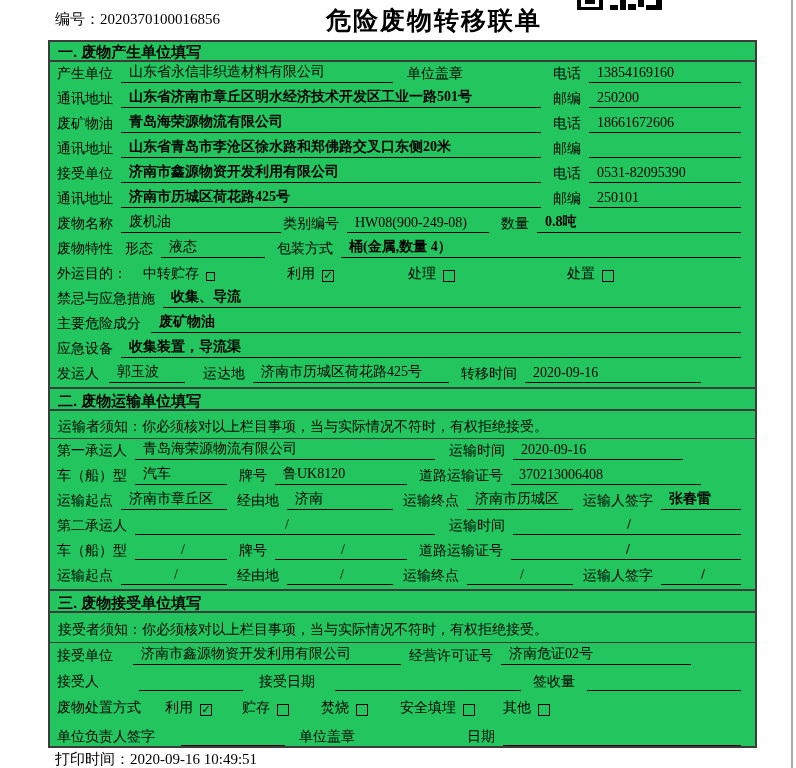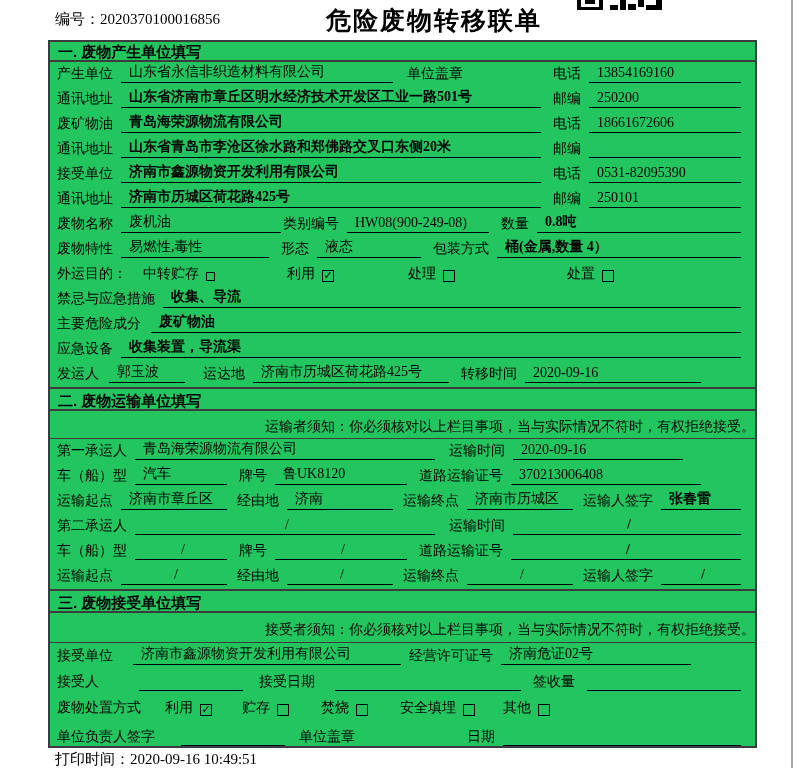--- a/index.html
+++ b/index.html
@@ -8,21 +8,21 @@
   .abs { position:absolute; }
   #serial { left:55px; top:10px; font-size:15px; white-space:nowrap; }
   #title { left:0; top:4px; width:868px; text-align:center; font-size:25px; font-weight:bold; letter-spacing:2px; }
   #qr { left:576px; top:0; }
   #page-edge { left:791px; top:0; width:2px; height:768px; background:#aaa; }
   #form { left:48px; top:40px; width:709px; height:708px; border:2px solid #3c3c3c; background:#22c55e; }
   .sec-h { font-size:15px; font-weight:bold; padding:1px 0 0 8px;
     font-family:"Liberation Sans","DejaVu Sans",sans-serif; }
   #s1h { height:20px; border-bottom:2px solid #3c3c3c; }
   #s2h, #s3h { height:24px; border-top:2px solid #3c3c3c; border-bottom:2px solid #3c3c3c; padding-top:3px; }
-  .note { height:28px; border-bottom:1.5px solid #3c3c3c; font-size:14px; padding:7px 0 0 8px;text-align:right; }
+  .note { height:28px; border-bottom:1.5px solid #3c3c3c; font-size:14px; padding:7px 0 0 8px; }
   .row { display:flex; align-items:flex-end; height:25px; padding:0 14px 4px 7px; font-size:14px; }
   .row.h26 { height:26px; } .row.h29 { height:29px; }
   .lb { white-space:nowrap; flex:none; }
   .u { border-bottom:1.2px solid #000; padding:0 4px 1px 8px; white-space:nowrap;
        overflow:hidden; margin-left:8px; flex:none; }
   .grow { flex:1 1 auto;font-weight:bold; }
   .sp { flex:1 1 auto; }
   .opt { display:inline-flex; align-items:flex-end; gap:7px; flex:none; }
   .cb { width:12px; height:12px; border:1.4px solid #000; display:inline-flex;
         align-items:center; justify-content:center; margin-bottom:1px; flex:none; }
@@ -108,21 +108,20 @@
     <span class="lb">废物名称</span>
     <span class="u" style="width:160px">废机油</span>
     <span class="lb" style="margin-left:2px">类别编号</span>
     <span class="u" style="width:142px">HW08(900-249-08)</span>
     <span class="lb" style="margin-left:12px">数量</span>
     <span class="u grow">0.8吨</span>
   </div>
 
   <div class="row">
     <span class="lb">废物特性</span>
-    <span class="u" style="width:148px">易燃性,毒性</span>
     <span class="lb" style="margin-left:12px">形态</span>
     <span class="u" style="width:104px">液态</span>
     <span class="lb" style="margin-left:12px">包装方式</span>
     <span class="u grow">桶(金属,数量 4）</span>
   </div>
 
   <div class="row">
     <span class="lb">外运目的：</span>
     <span class="opt" style="margin-left:16px">
       <span class="lb">中转贮存</span>

